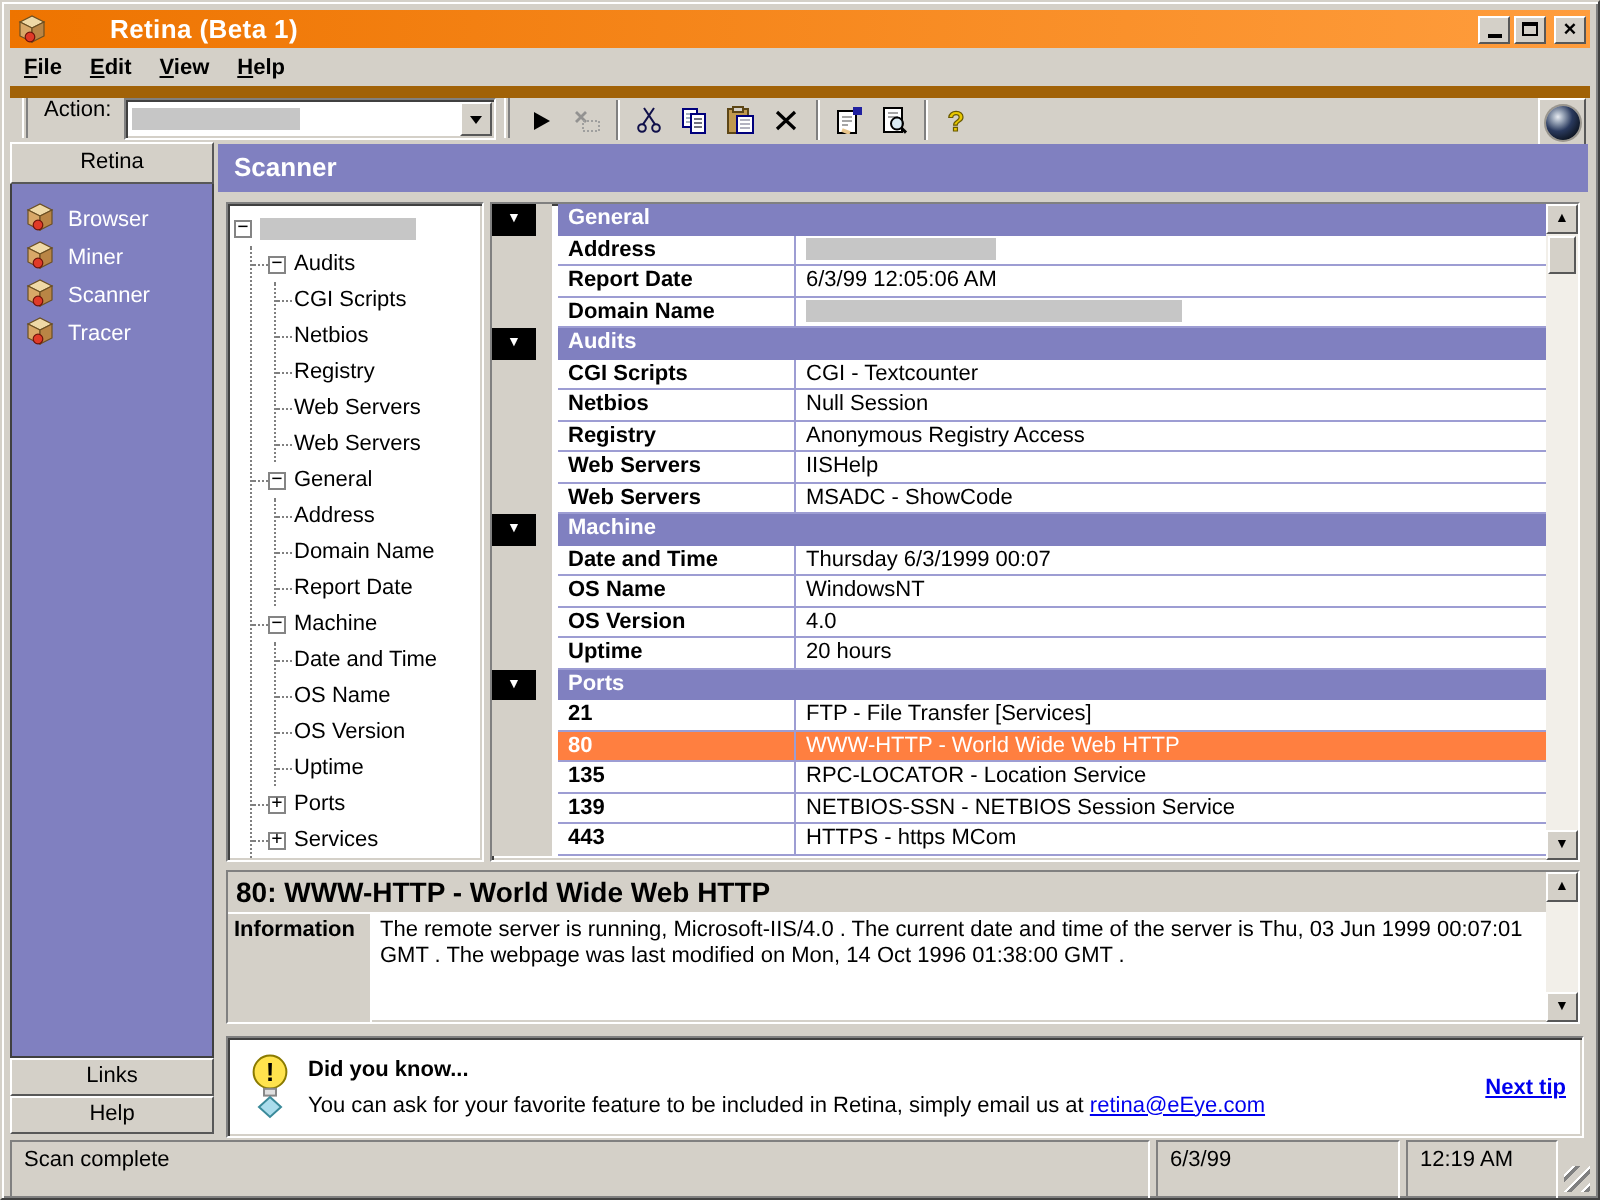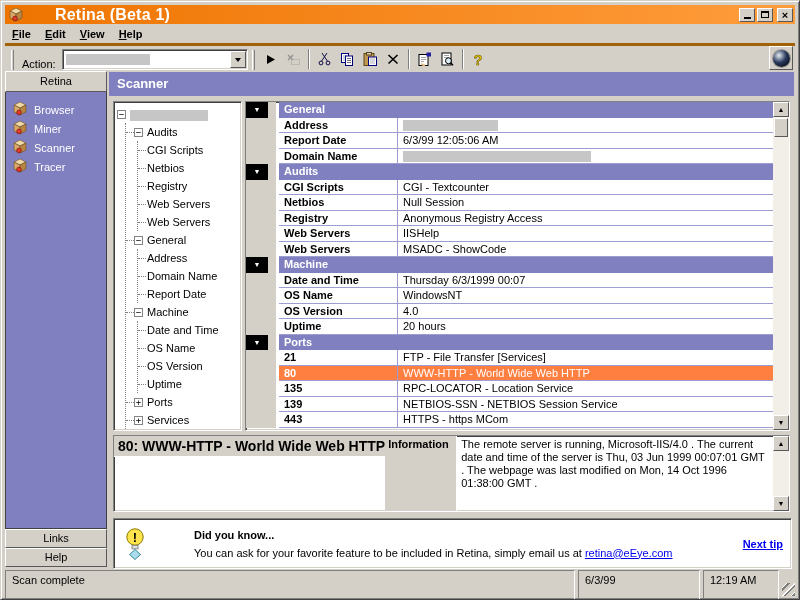--- a/index.html
+++ b/index.html
@@ -16,35 +16,35 @@
   .raised{border:1px solid;border-color:#fff #585858 #585858 #fff;background:var(--chrome);}
   .sunken{border:1px solid;border-color:#808080 #fff #fff #808080;}
   .deep{border:1px solid;border-color:#808080 #fff #fff #808080;
         box-shadow:inset 1px 1px 0 #404040, inset -1px -1px 0 #d4d0c8;}
   .redact{display:inline-block;background:#c6c6c6;height:11px;vertical-align:middle;}
   
   .titlebar{position:absolute;left:4px;top:4px;right:4px;height:19px;
     background:linear-gradient(to right,var(--title1,#ee7400),var(--title2,#ff9d3d));
     display:flex;align-items:center;padding:0 2px;}
   .titlebar .ticon{width:16px;height:15px;margin:0 3px 0 1px;flex:0 0 auto;}
-  .titlebar .ttext{color:#fff;font-weight:bold;font-size:16px;letter-spacing:.2px;padding-left:28px;}
+  .titlebar .ttext{color:#fff;font-weight:bold;font-size:13px;letter-spacing:.2px;padding-left:28px;}
   .winbtns{margin-left:auto;display:flex;gap:2px;}
   .wbtn{width:16px;height:14px;display:flex;align-items:center;justify-content:center;
     font-size:9px;font-weight:bold;color:#000;}
   .wbtn.close{margin-left:2px;}
   .g-min{display:block;width:7px;height:2px;background:#000;margin-top:7px;}
   .g-max{display:block;width:8px;height:7px;border:1px solid #000;border-top-width:2px;}
   .g-x{font-size:11px;line-height:10px;font-weight:bold;}
   
   .menubar{position:absolute;left:4px;top:24px;right:4px;height:18px;display:flex;align-items:center;font-weight:bold;}
   .menu-item{padding:2px 7px;}
   .menu-item::first-letter{text-decoration:underline;}
   
   .toolbar{position:absolute;left:4px;top:42px;right:4px;height:27px;
-    border-top:3px solid #a16207;display:flex;align-items:flex-end;padding:0 2px;}
+    border-top:6px solid #a16207;display:flex;align-items:flex-start;padding:0 2px;}
   .grip{width:3px;height:20px;border-left:1px solid #fff;border-right:1px solid #808080;margin:0 4px;}
   .action-label{margin:0 6px 0 4px;}
   .combo{width:186px;height:21px;background:#fff;display:flex;align-items:center;position:relative;}
   .combo .redact{width:84px;margin-left:3px;}
   .combo-btn{position:absolute;right:1px;top:1px;bottom:1px;width:16px;display:flex;align-items:center;justify-content:center;}
   .tri-down{width:0;height:0;border:3px solid transparent;border-top:4px solid #000;margin-top:3px;}
   .tbtn{width:23px;height:22px;display:flex;align-items:center;justify-content:center;}
   .tbtn.disabled{opacity:.9;}
   .tsep{width:2px;height:20px;border-left:1px solid #808080;border-right:1px solid #fff;margin:0 3px;}
   .logo-btn{margin-left:auto;width:24px;height:24px;display:flex;align-items:center;justify-content:center;}
@@ -84,32 +84,32 @@
     border-bottom:1px solid #9d9dd3;border-right:1px solid #9d9dd3;}
   .val{flex:1 1 auto;line-height:14.5px;padding-left:5px;border-bottom:1px solid #9d9dd3;}
   .lrow.sel .lbl,.lrow.sel .val{background:var(--sel,#ff7f40);color:#fff;}
   
   .vscroll{width:16px;flex:0 0 auto;background:#f2efe9;display:flex;flex-direction:column;position:relative;}
   .sbtn{width:16px;height:15px;font-size:7px;line-height:13px;text-align:center;flex:0 0 auto;}
   .sthumb{width:14px;height:19px;margin:1px;flex:0 0 auto;}
   .sbtn.bottom{margin-top:auto;}
   
   .detail-panel{position:absolute;left:112px;top:434px;width:677px;height:77px;background:#fff;display:flex;}
-  .detail-main{flex:1 1 auto;display:flex;flex-direction:row;overflow:hidden;}
+  .detail-main{flex:1 1 auto;display:flex;flex-direction:column;overflow:hidden;}
   .detail-head{background:var(--chrome);border-bottom:1px solid #fff;height:21px;
     font-size:14px;font-weight:bold;line-height:20px;padding-left:4px;flex:0 0 auto;}
   .detail-body{flex:1 1 auto;display:flex;}
   .detail-label{width:72px;flex:0 0 auto;background:var(--chrome);border-right:1px solid #fff;
     font-weight:bold;padding:2px 0 0 3px;}
   .detail-text{flex:1 1 auto;padding:2px 4px;line-height:13px;}
   
   .tip-panel{position:absolute;left:112px;top:517px;width:679px;height:51px;background:#fff;
     display:flex;align-items:center;padding:0 8px;}
   .tip-icon{flex:0 0 auto;margin:2px 8px 0 2px;}
-  .tip-text-block{flex:1 1 auto;margin-left:40px;}
+  .tip-text-block{flex:1 1 auto;}
   .tip-heading{font-weight:bold;margin-bottom:6px;}
   a.link{color:#0000ee;text-decoration:underline;}
   .next-tip{flex:0 0 auto;font-weight:bold;margin-left:10px;}
   
   .statusbar{position:absolute;left:4px;top:571px;right:4px;height:25px;display:flex;align-items:center;gap:3px;padding-top:3px;}
   .spane{height:32px;line-height:18px;padding-left:6px;}
   .spane.msg{width:570px;flex:0 0 auto;}
   .spane.date{width:122px;flex:0 0 auto;}
   .spane.time{flex:1 1 auto;}
   .sgrip{width:13px;height:13px;align-self:flex-end;margin-bottom:1px;

